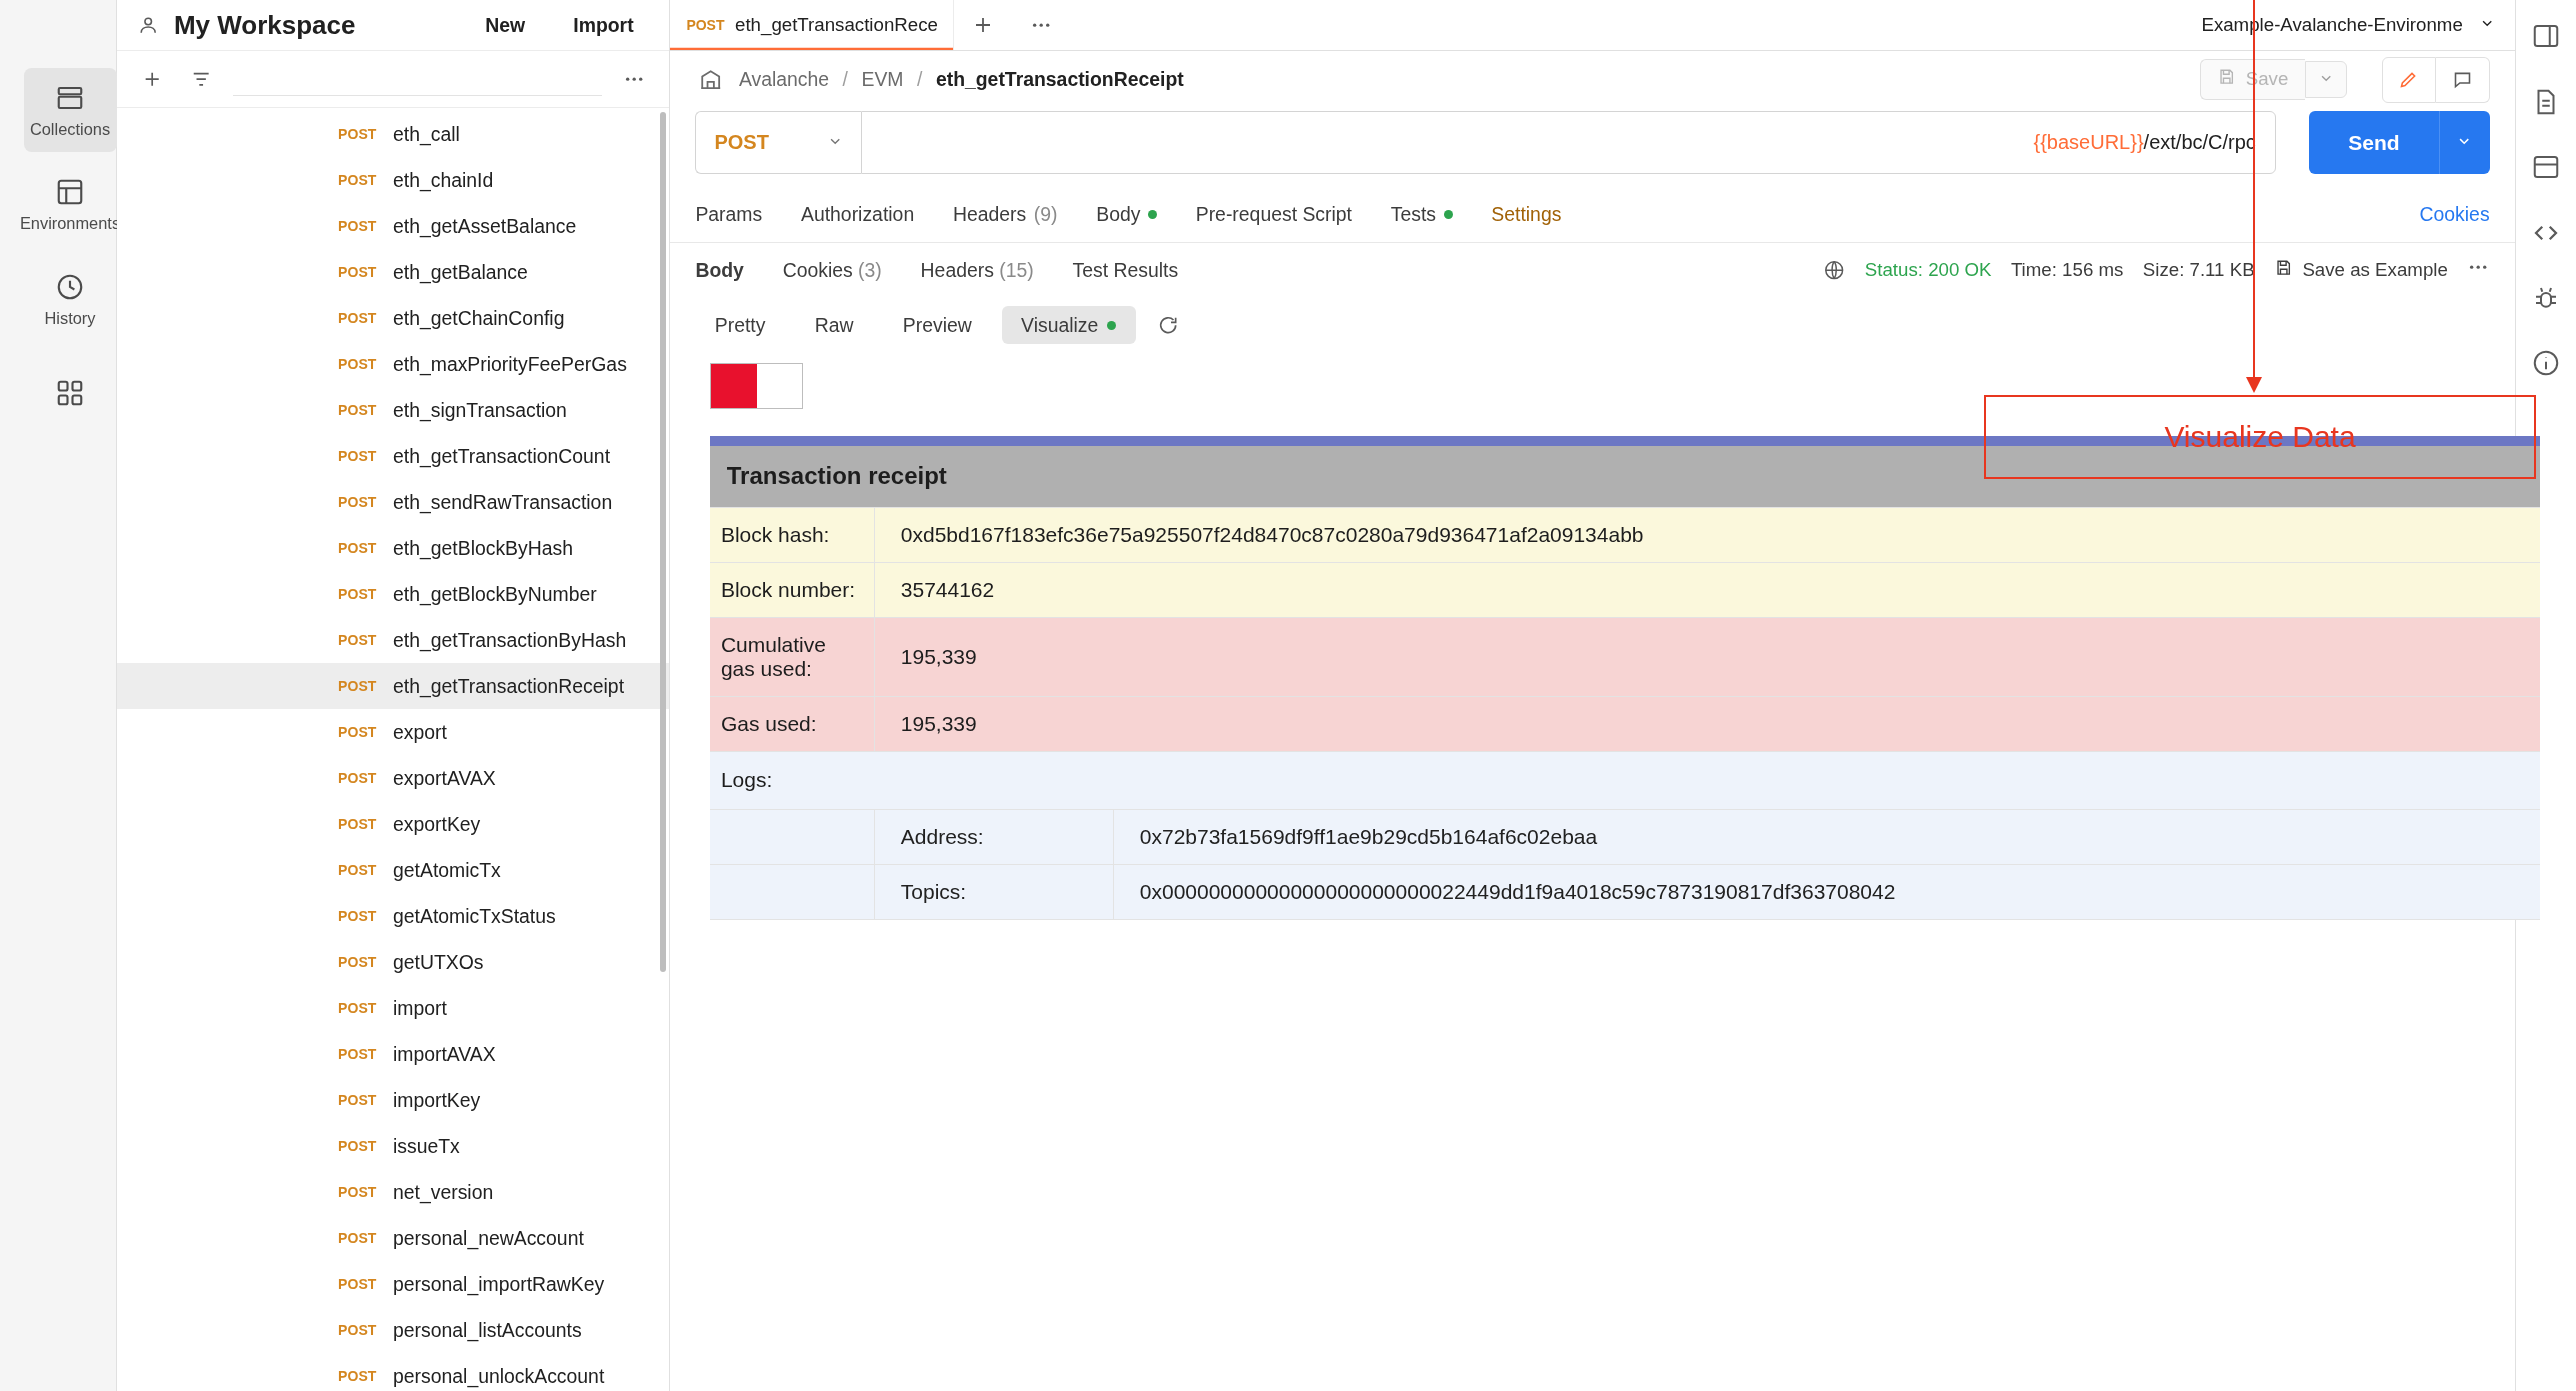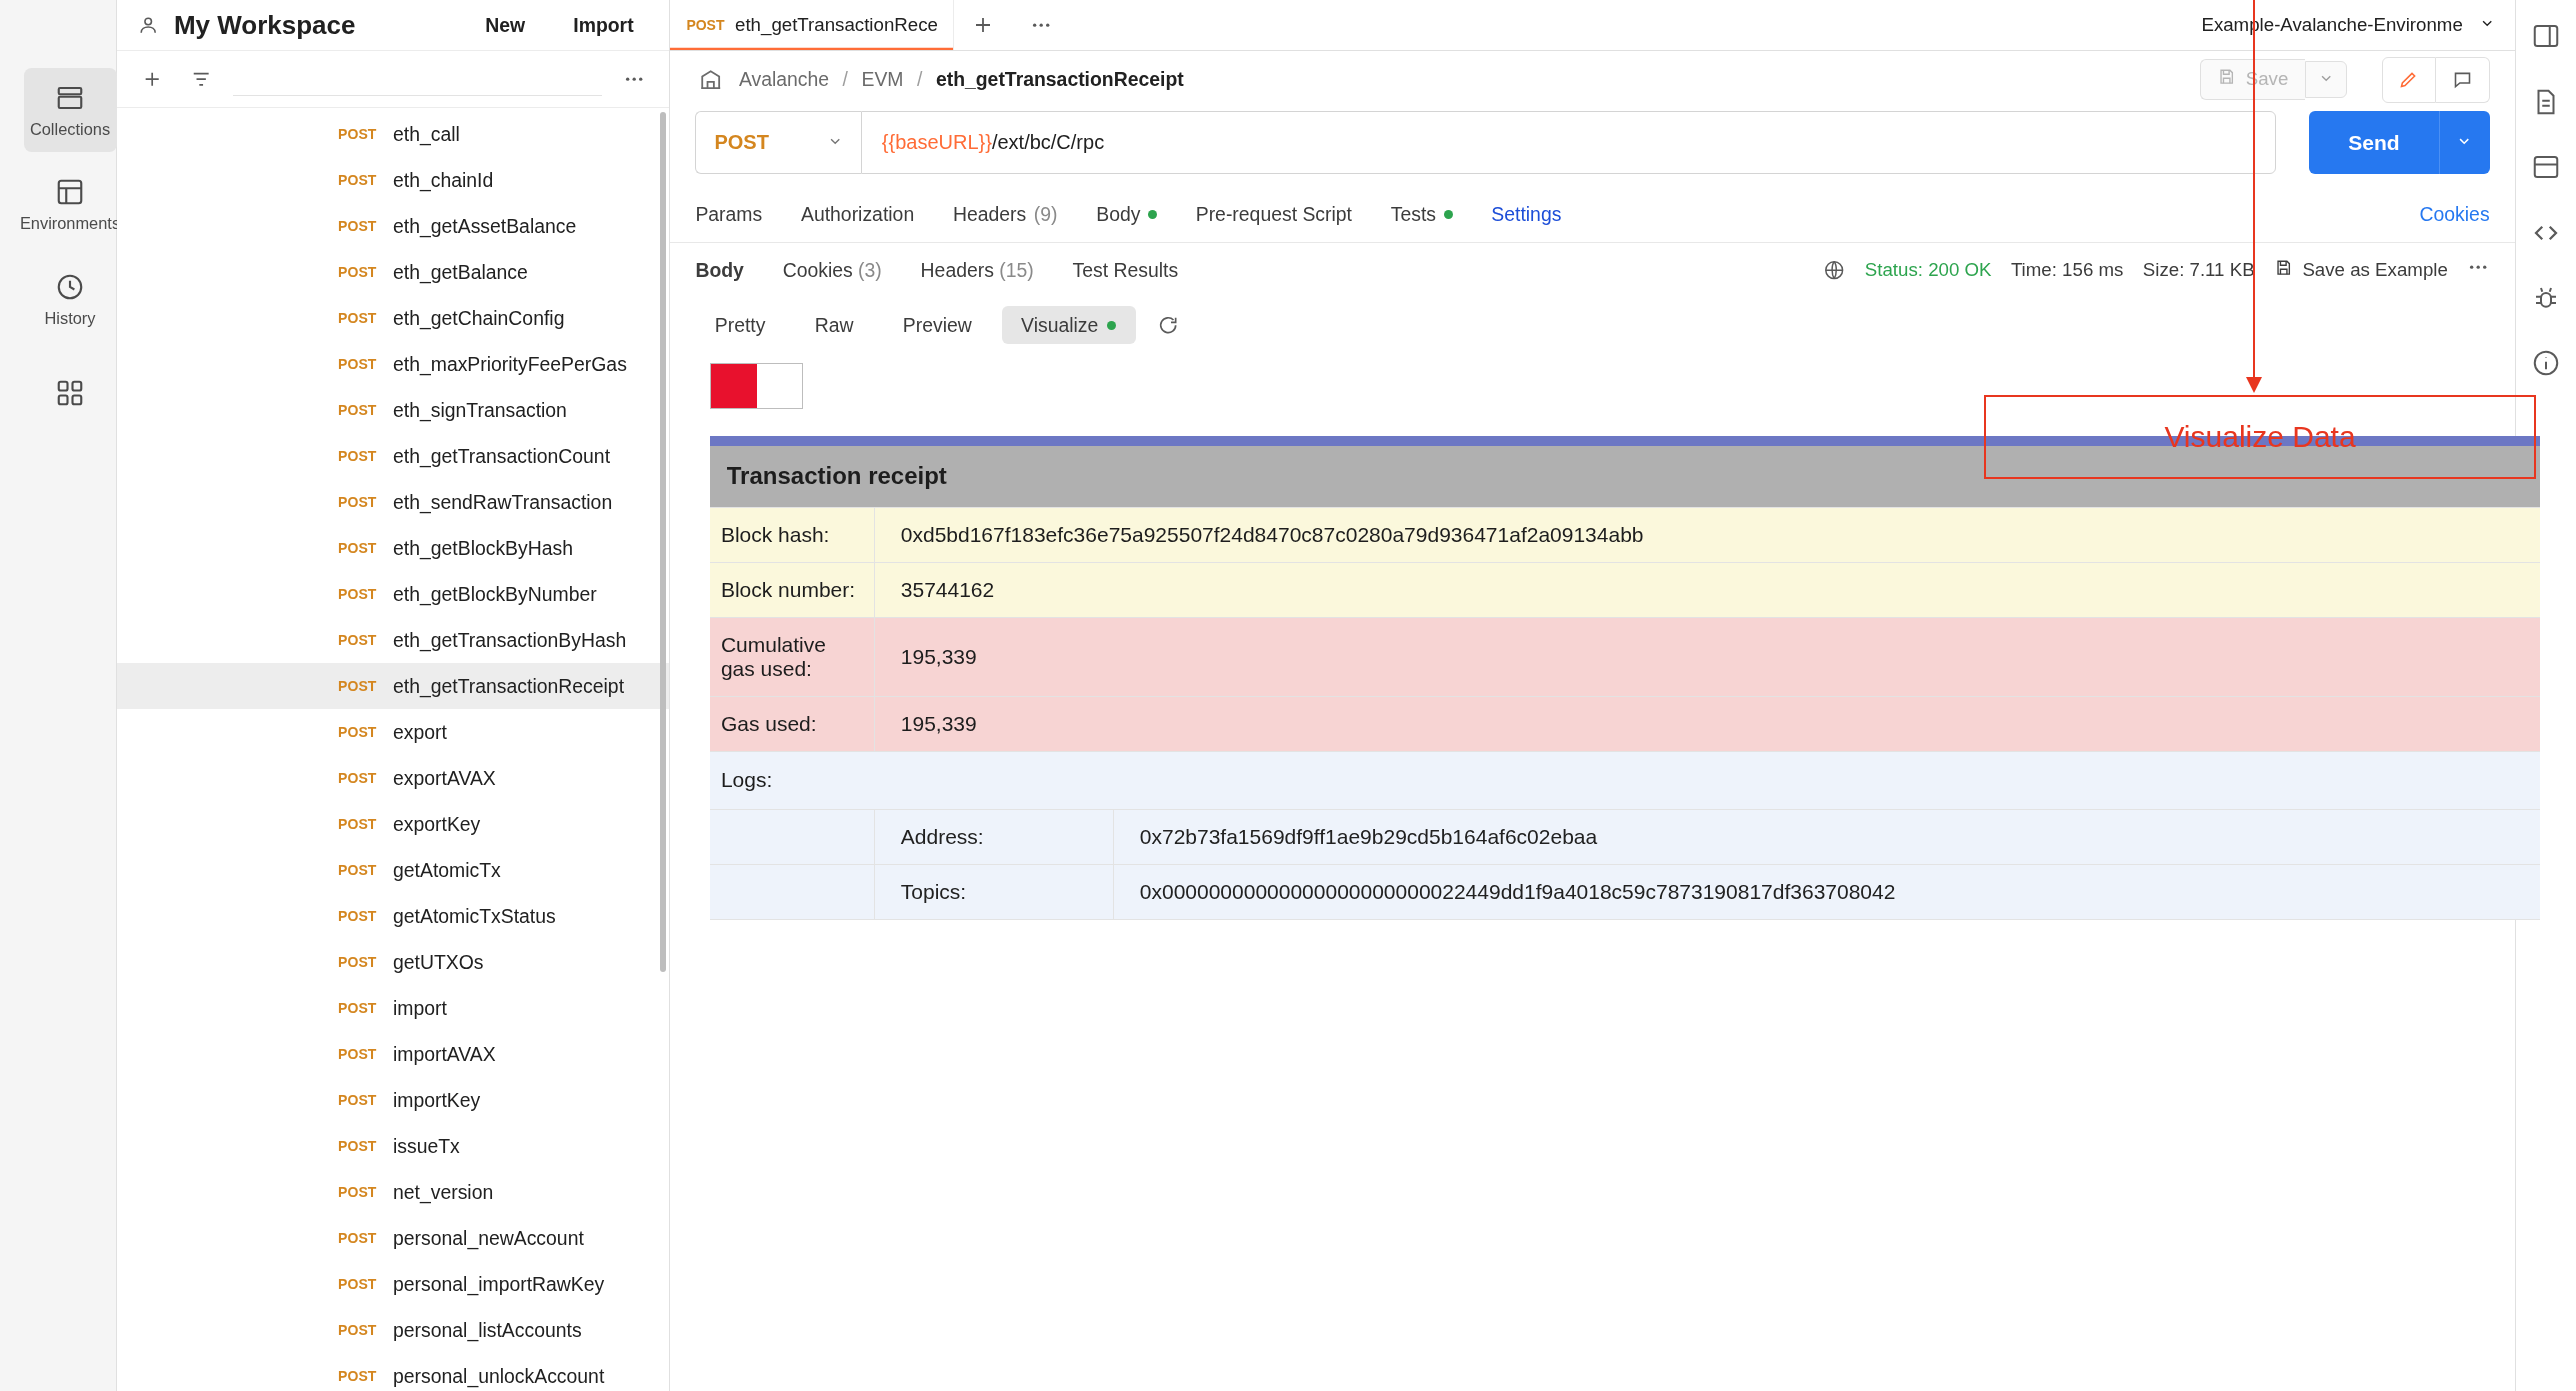--- a/index.html
+++ b/index.html
@@ -136,21 +136,21 @@
 
   .urlbar { display:flex; align-items:center; padding:0 25.4px; gap:0; margin-top:3px; }
   .method-box {
     display:flex; align-items:center; justify-content:space-between; gap:13.5px;
     width:166px; height:63px; border:0.7px solid #d4d4d4; border-right:0;
     border-radius:6px 0 0 6px; padding:0 18px; font-size:20px; font-weight:600; color:#d4861f;
   }
   .method-box .caret { color:#757575; font-size:13.5px; font-weight:400; }
   .url-box {
     flex:1; height:63px; border:0.7px solid #d4d4d4; border-radius:0 6px 6px 0;
-    display:flex; align-items:center; padding:0 19.4px; font-size:20px; overflow:hidden; white-space:nowrap;
+    display:flex; align-items:center; padding:0 19.4px; font-size:20px; overflow:hidden; white-space:nowrap;justify-content:flex-end;
   }
   .url-var { color:#ff6c37; }
   .send-group { display:flex; margin-left:33px; }
   .send-btn {
     background:#2678f0; color:#fff; font-size:21px; font-weight:600;
     height:63px; padding:0 39px; border:0; border-radius:6px 0 0 6px; cursor:pointer;
   }
   .send-caret {
     background:#2678f0; color:#fff; height:63px; width:51px; border:0;
     border-radius:0 6px 6px 0; border-left:0.7px solid #4a90f5; font-size:15px; cursor:pointer;
@@ -160,21 +160,21 @@
     display:flex; align-items:center; gap:0; padding:0 25.4px; margin-top:12px;
     border-bottom:0.7px solid #e8e8e8; height:57px;
   }
   .rtab {
     font-size:19.4px; color:#3c3c3c; padding:0 19.4px; height:57px;
     display:flex; align-items:center; gap:7.5px; cursor:pointer; white-space:nowrap;
   }
   .rtab:first-child { padding-left:0; }
   .rtab .count { color:#8a8a8a; }
   .rtab .dot { width:9px; height:9px; border-radius:50%; background:#2da44e; display:inline-block; }
-  .rtab.muted { color:#1d4ed8; }
+  .rtab.muted { color:#a16207; }
   .rtabs-spacer { flex:1; }
   .cookies-link { font-size:19.4px; color:#2678f0; cursor:pointer; }
 
   .res-tabs {
     display:flex; align-items:center; padding:0 25.4px; height:55px; gap:0;
   }
   .restab { font-size:19.4px; color:#3c3c3c; padding:0 19.4px; cursor:pointer; white-space:nowrap; }
   .restab:first-child { padding-left:0; font-weight:700; }
   .restab .c { color:#8a8a8a; }
   .res-spacer { flex:1; }

